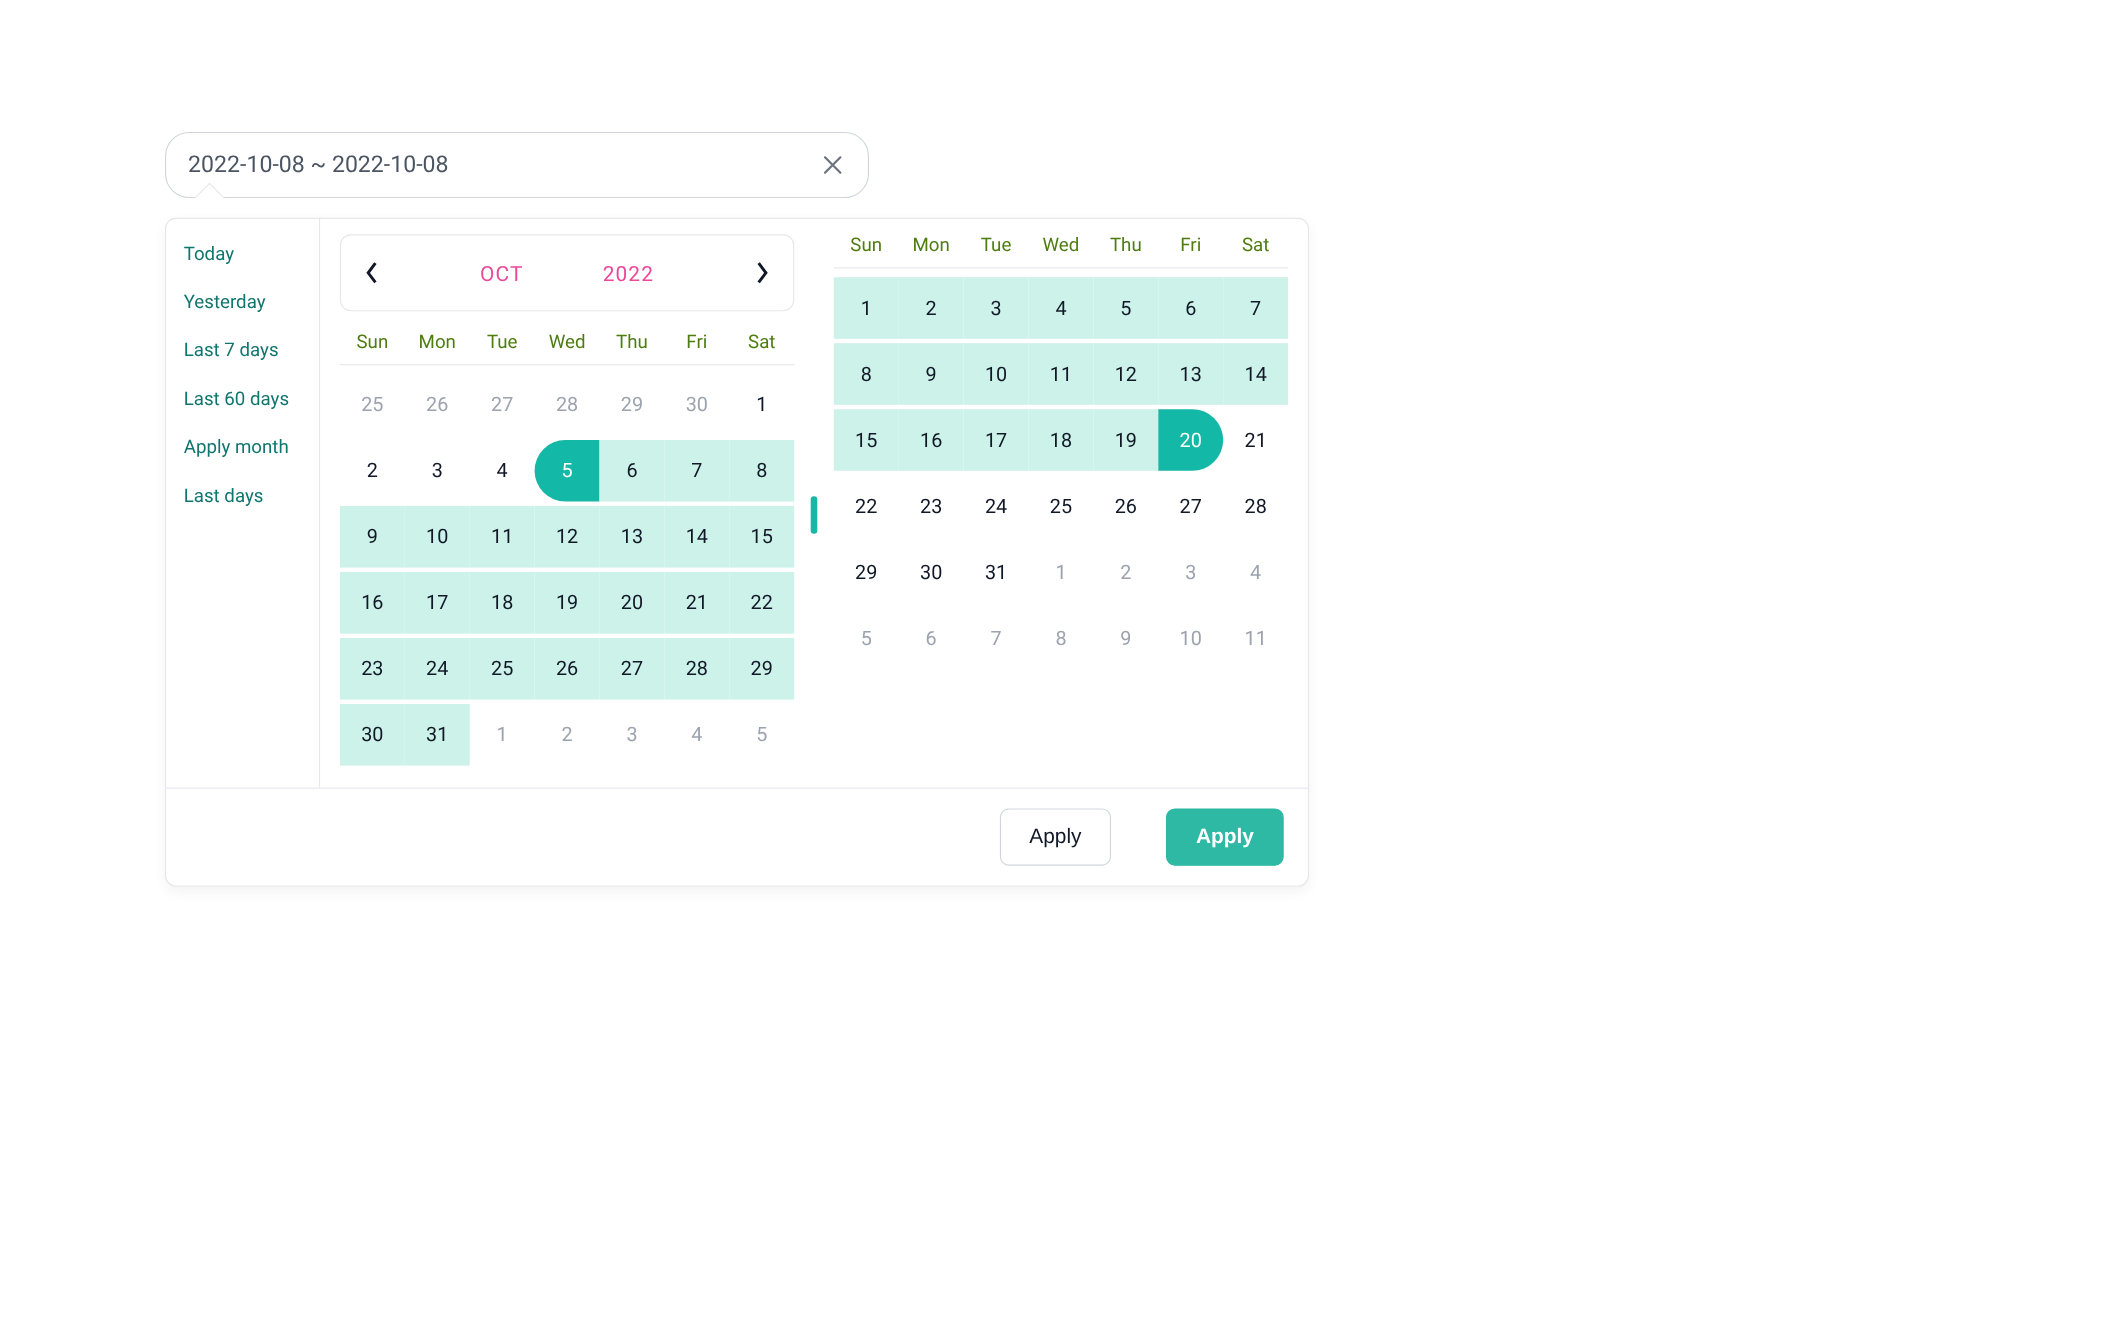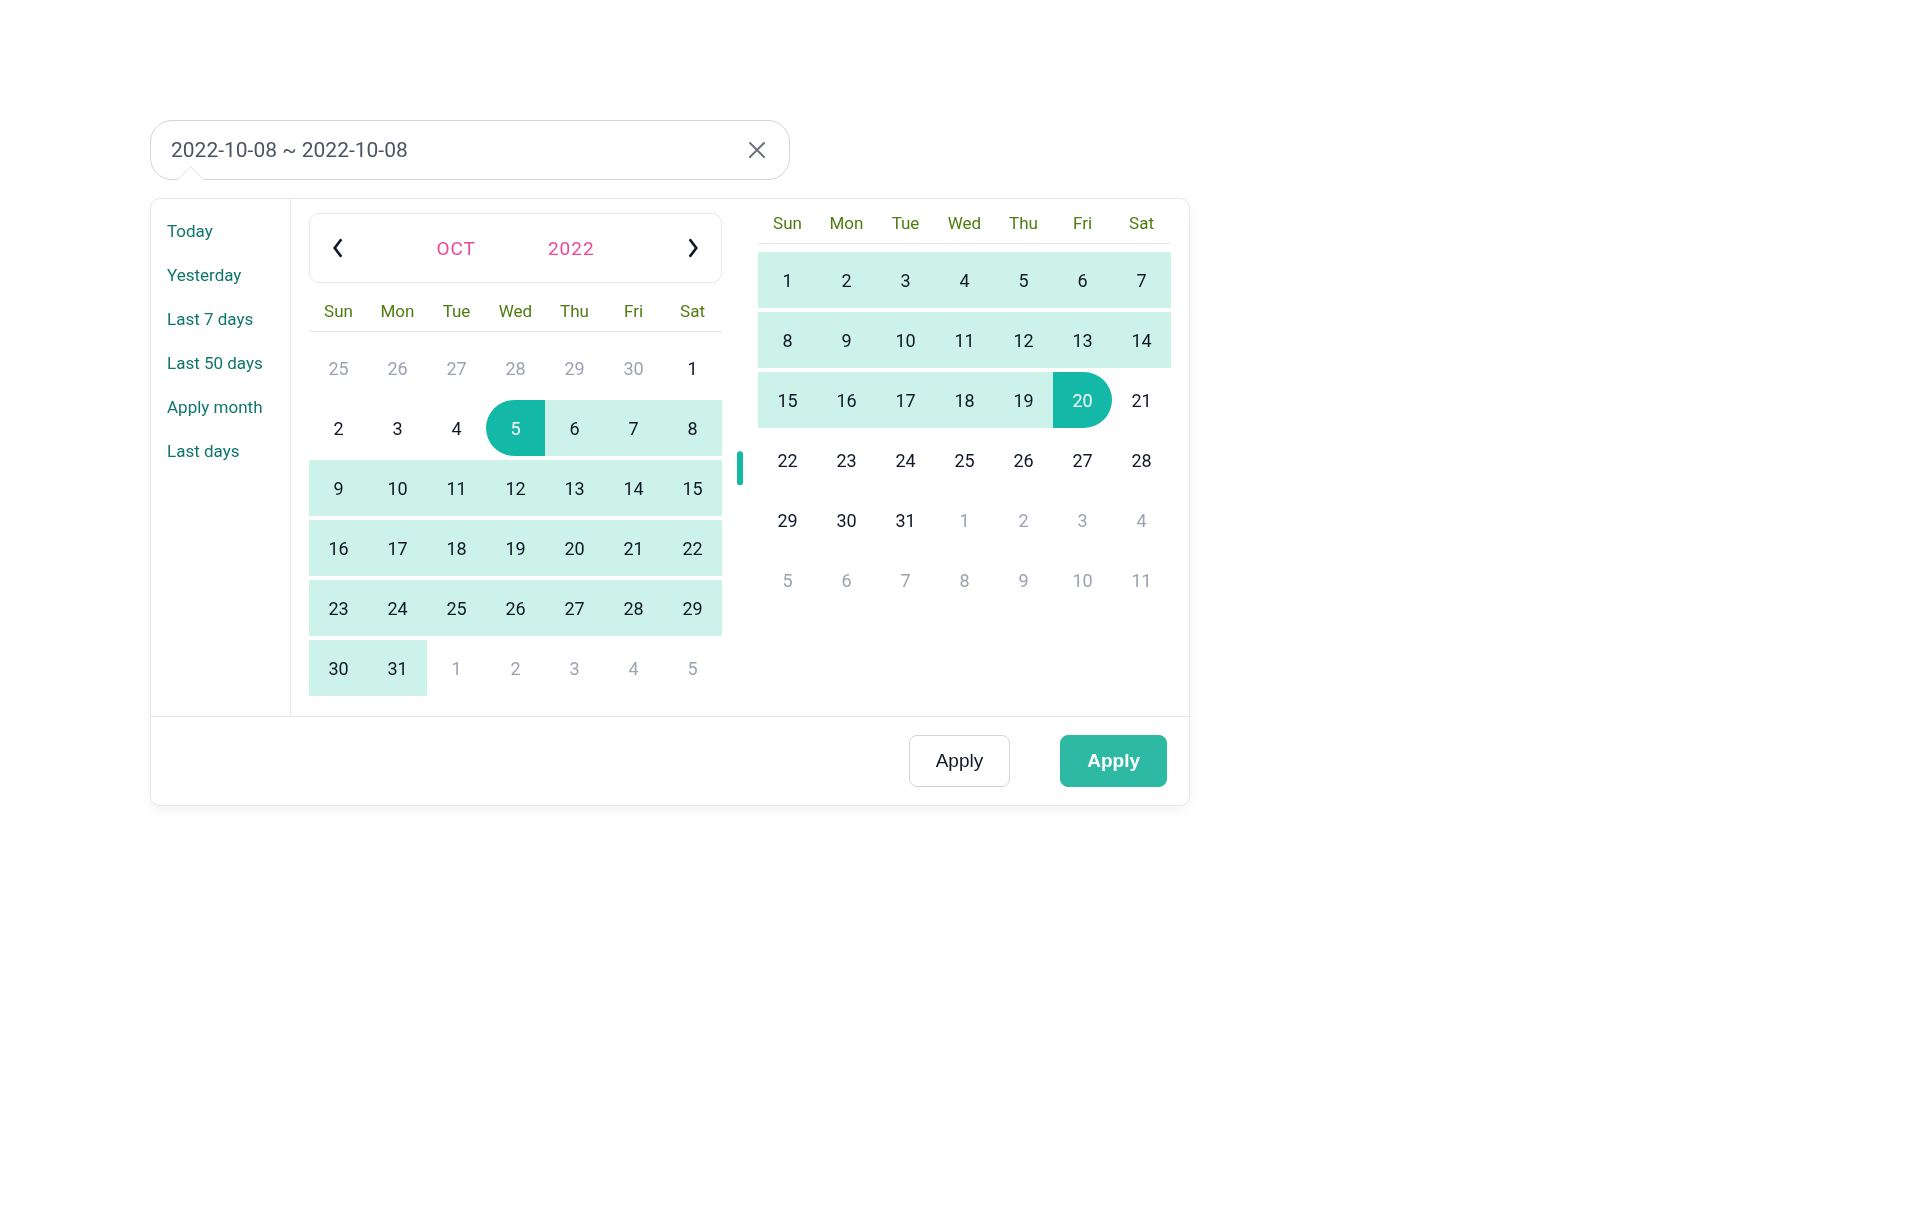--- a/index.html
+++ b/index.html
@@ -205,21 +205,21 @@
       </svg>
   </span>
 </div>
 
 <div class="popover">
   <div class="body">
     <div class="presets" id="presets">
         <div class="preset-item">Today</div>
         <div class="preset-item">Yesterday</div>
         <div class="preset-item">Last 7 days</div>
-        <div class="preset-item">Last 50 days</div>
+        <div class="preset-item">Last 60 days</div>
         <div class="preset-item">Apply month</div>
         <div class="preset-item">Last days</div>
       </div>
     <div class="calendars">
       <div class="calendar">
         <div class="cal-header">
           <span class="nav-btn">
             <svg viewBox="0 0 12 20">
                 <polyline points="9,2 3,10 9,18"></polyline>
               </svg>

